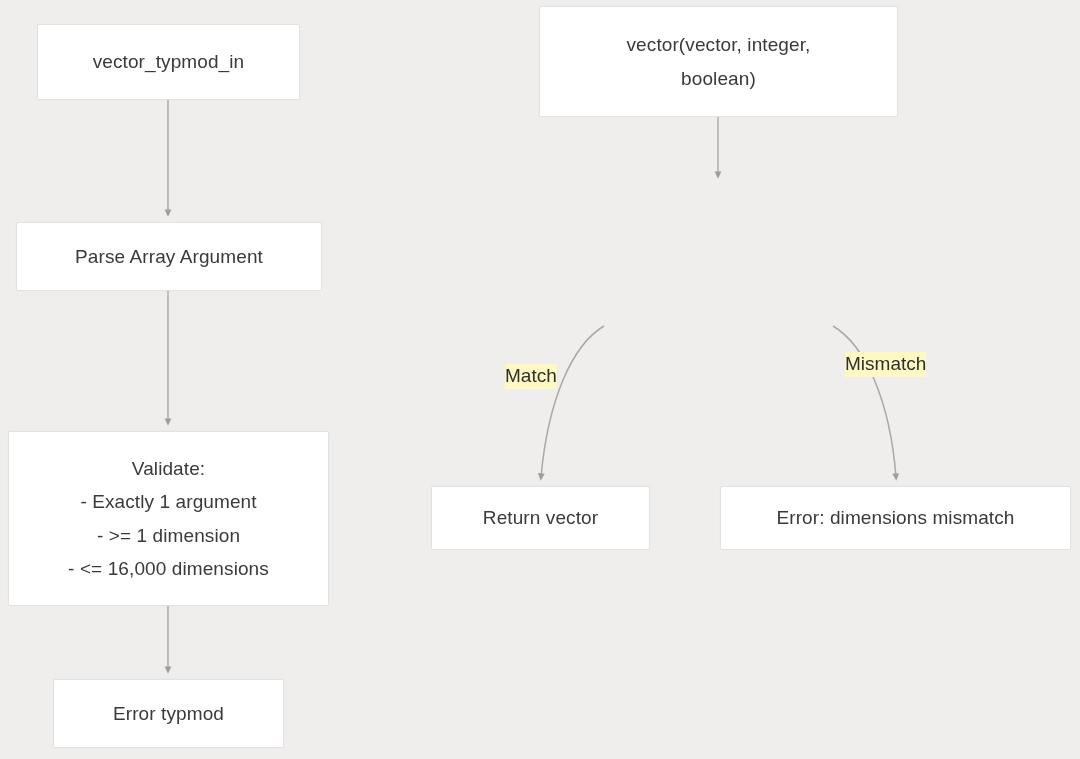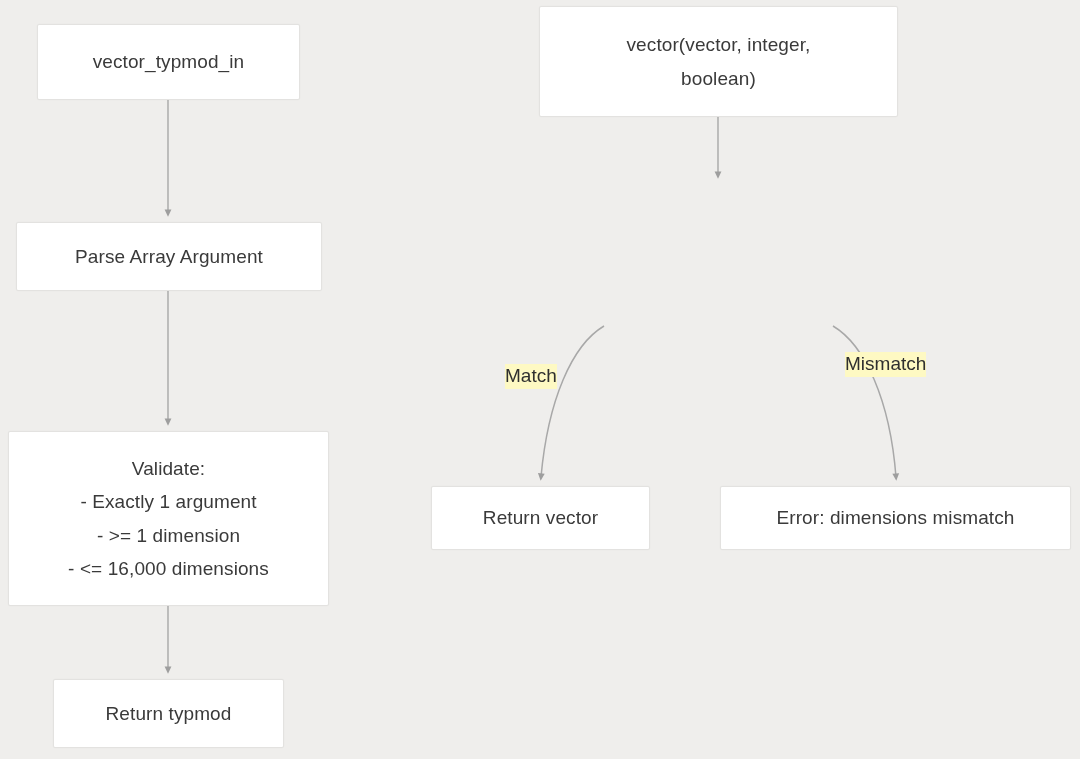--- a/index.html
+++ b/index.html
@@ -84,21 +84,21 @@
   </div>
 
   <div class="node" style="left:8px; top:431px; width:321px; height:175px;">
     <span>Validate:
 - Exactly 1 argument
 - &gt;= 1 dimension
 - &lt;= 16,000 dimensions</span>
   </div>
 
   <div class="node" style="left:53px; top:679px; width:231px; height:69px;">
-    <span>Return typmod</span>
+    <span>Error typmod</span>
   </div>
 
   <div class="node" style="left:539px; top:6px; width:359px; height:111px;">
     <span>vector(vector, integer,
 boolean)</span>
   </div>
 
 
   <div class="node" style="left:431px; top:486px; width:219px; height:64px;">
     <span>Return vector</span>

